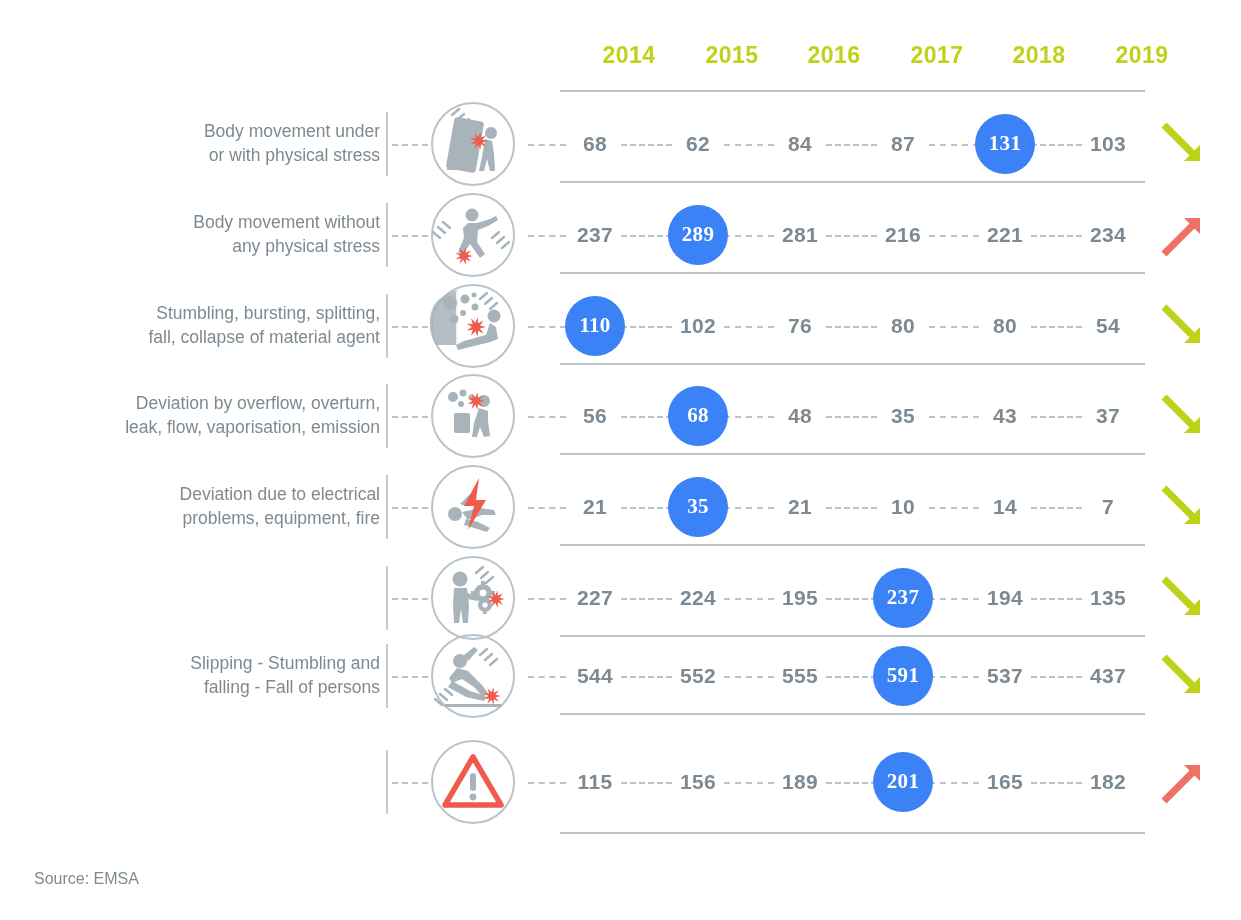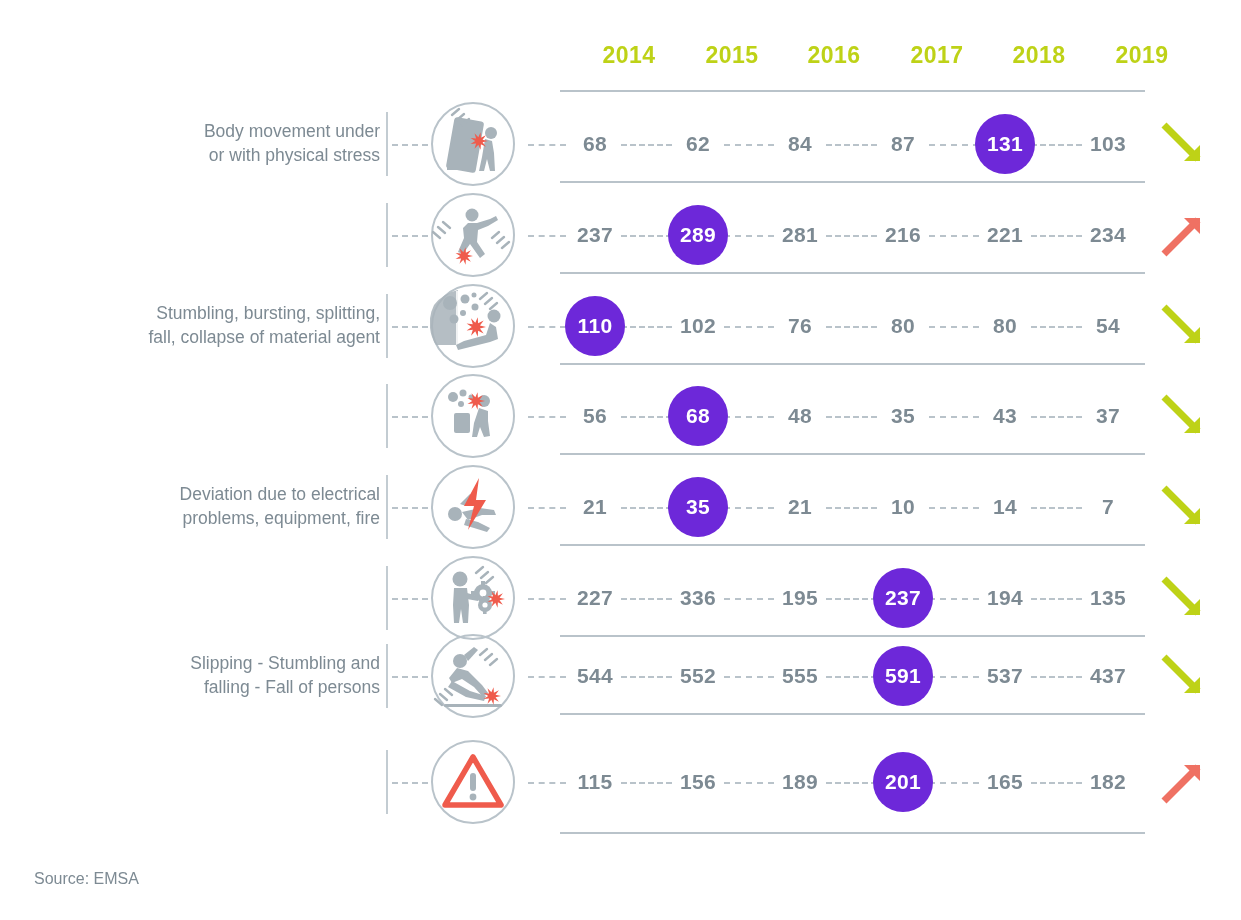--- a/index.html
+++ b/index.html
@@ -65,23 +65,24 @@
   }
   .num{
     position:absolute;left:0;top:0;
     transform:translate(-50%,-50%);
     font-size:21px;font-weight:bold;color:#7d8a93;
     white-space:nowrap;letter-spacing:.3px;
   }
   .num.hl{
     color:#ffffff;
     width:60px;height:60px;border-radius:50%;
-    background:#6d28d9;
+    background:#3b82f6;
     display:flex;align-items:center;justify-content:center;
     transform:translate(-50%,-50%);
+    font-family:Liberation Serif, serif;
   }
   .dashseg{
     position:absolute;top:50%;height:0;
     border-top:2px dashed #b9c3ca;
   }
 
   
   .arrow{
     position:absolute;left:1160px;width:46px;height:46px;
     top:50%;margin-top:-23px;
@@ -166,20 +167,22 @@
         <div class="arrow">
           <svg width="46" height="46" viewBox="0 0 46 46" xmlns="http://www.w3.org/2000/svg">
             <path d="M4 4 L38 38" stroke="#bed217" stroke-width="7" stroke-linecap="butt" fill="none"></path>
             <path d="M40 40 L24 40 L40 24 Z" fill="#bed217"></path>
           </svg>
         </div>
         <div class="rule" style="top: -8px;"></div>
         <div class="rule" style="top: 83px;"></div>
       </div>
       <div class="row" style="top: 189px;">
+        <div class="label">Body movement without
+any physical stress</div>
         <div class="divbar"></div>
         <div class="dashlink"></div>
         <div class="icon-wrap">
           <svg viewBox="0 0 86 86" xmlns="http://www.w3.org/2000/svg">
             <circle cx="43" cy="43" r="41" fill="none" stroke="#b9c3ca" stroke-width="2"></circle>
             <circle cx="42" cy="23" r="6.5" fill="#a8b3ba"></circle>
             <path d="M38 31 L47 31 L60 27 L66 24 L68 28 L58 34 L48 38 L47 50 L55 62 L50 66 L40 52 L33 62 L28 60 L34 46 L33 36 Z" fill="#a8b3ba"></path>
             <line x1="20" y1="36" x2="13" y2="30" stroke="#a8b3ba" stroke-width="2.4" stroke-linecap="round"></line>
             <line x1="15" y1="41" x2="8" y2="35" stroke="#a8b3ba" stroke-width="2.4" stroke-linecap="round"></line>
             <line x1="10" y1="46" x2="3" y2="40" stroke="#a8b3ba" stroke-width="2.4" stroke-linecap="round"></line>
@@ -271,20 +274,22 @@
         </div>
         <div class="arrow">
           <svg width="46" height="46" viewBox="0 0 46 46" xmlns="http://www.w3.org/2000/svg">
             <path d="M4 4 L38 38" stroke="#bed217" stroke-width="7" stroke-linecap="butt" fill="none"></path>
             <path d="M40 40 L24 40 L40 24 Z" fill="#bed217"></path>
           </svg>
         </div>
         <div class="rule" style="top: 83px;"></div>
       </div>
       <div class="row" style="top: 370px;">
+        <div class="label">Deviation by overflow, overturn,
+leak, flow, vaporisation, emission</div>
         <div class="divbar"></div>
         <div class="dashlink"></div>
         <div class="icon-wrap">
           <svg viewBox="0 0 86 86" xmlns="http://www.w3.org/2000/svg">
             <circle cx="43" cy="43" r="41" fill="none" stroke="#b9c3ca" stroke-width="2"></circle>
             <circle cx="54" cy="28" r="6" fill="#a8b3ba"></circle>
             <path d="M49 35 L44 50 L42 64 L47 64 L50 54 L54 64 L60 63 L58 48 L58 38 Z" fill="#a8b3ba"></path>
             <rect x="24" y="40" width="16" height="20" rx="2" fill="#a8b3ba"></rect>
             <circle cx="23" cy="24" r="5" fill="#a8b3ba"></circle>
             <circle cx="33" cy="20" r="3.5" fill="#a8b3ba"></circle>
@@ -404,21 +409,21 @@
         <div class="dashseg" style="left: 621px; width: 51px;"></div>
         <div class="dashseg" style="left: 724px; width: 50px;"></div>
         <div class="dashseg" style="left: 826px; width: 51px;"></div>
         <div class="dashseg" style="left: 929px; width: 50px;"></div>
         <div class="dashseg" style="left: 1031px; width: 51px;"></div>
         <div class="dashseg" style="left: 528px; width: 38px;"></div>
         <div class="num-cell" style="left: 595px;">
           <div class="num">227</div>
         </div>
         <div class="num-cell" style="left: 698px;">
-          <div class="num">336</div>
+          <div class="num">224</div>
         </div>
         <div class="num-cell" style="left: 800px;">
           <div class="num">195</div>
         </div>
         <div class="num-cell" style="left: 903px;">
           <div class="num hl">237</div>
         </div>
         <div class="num-cell" style="left: 1005px;">
           <div class="num">194</div>
         </div>

